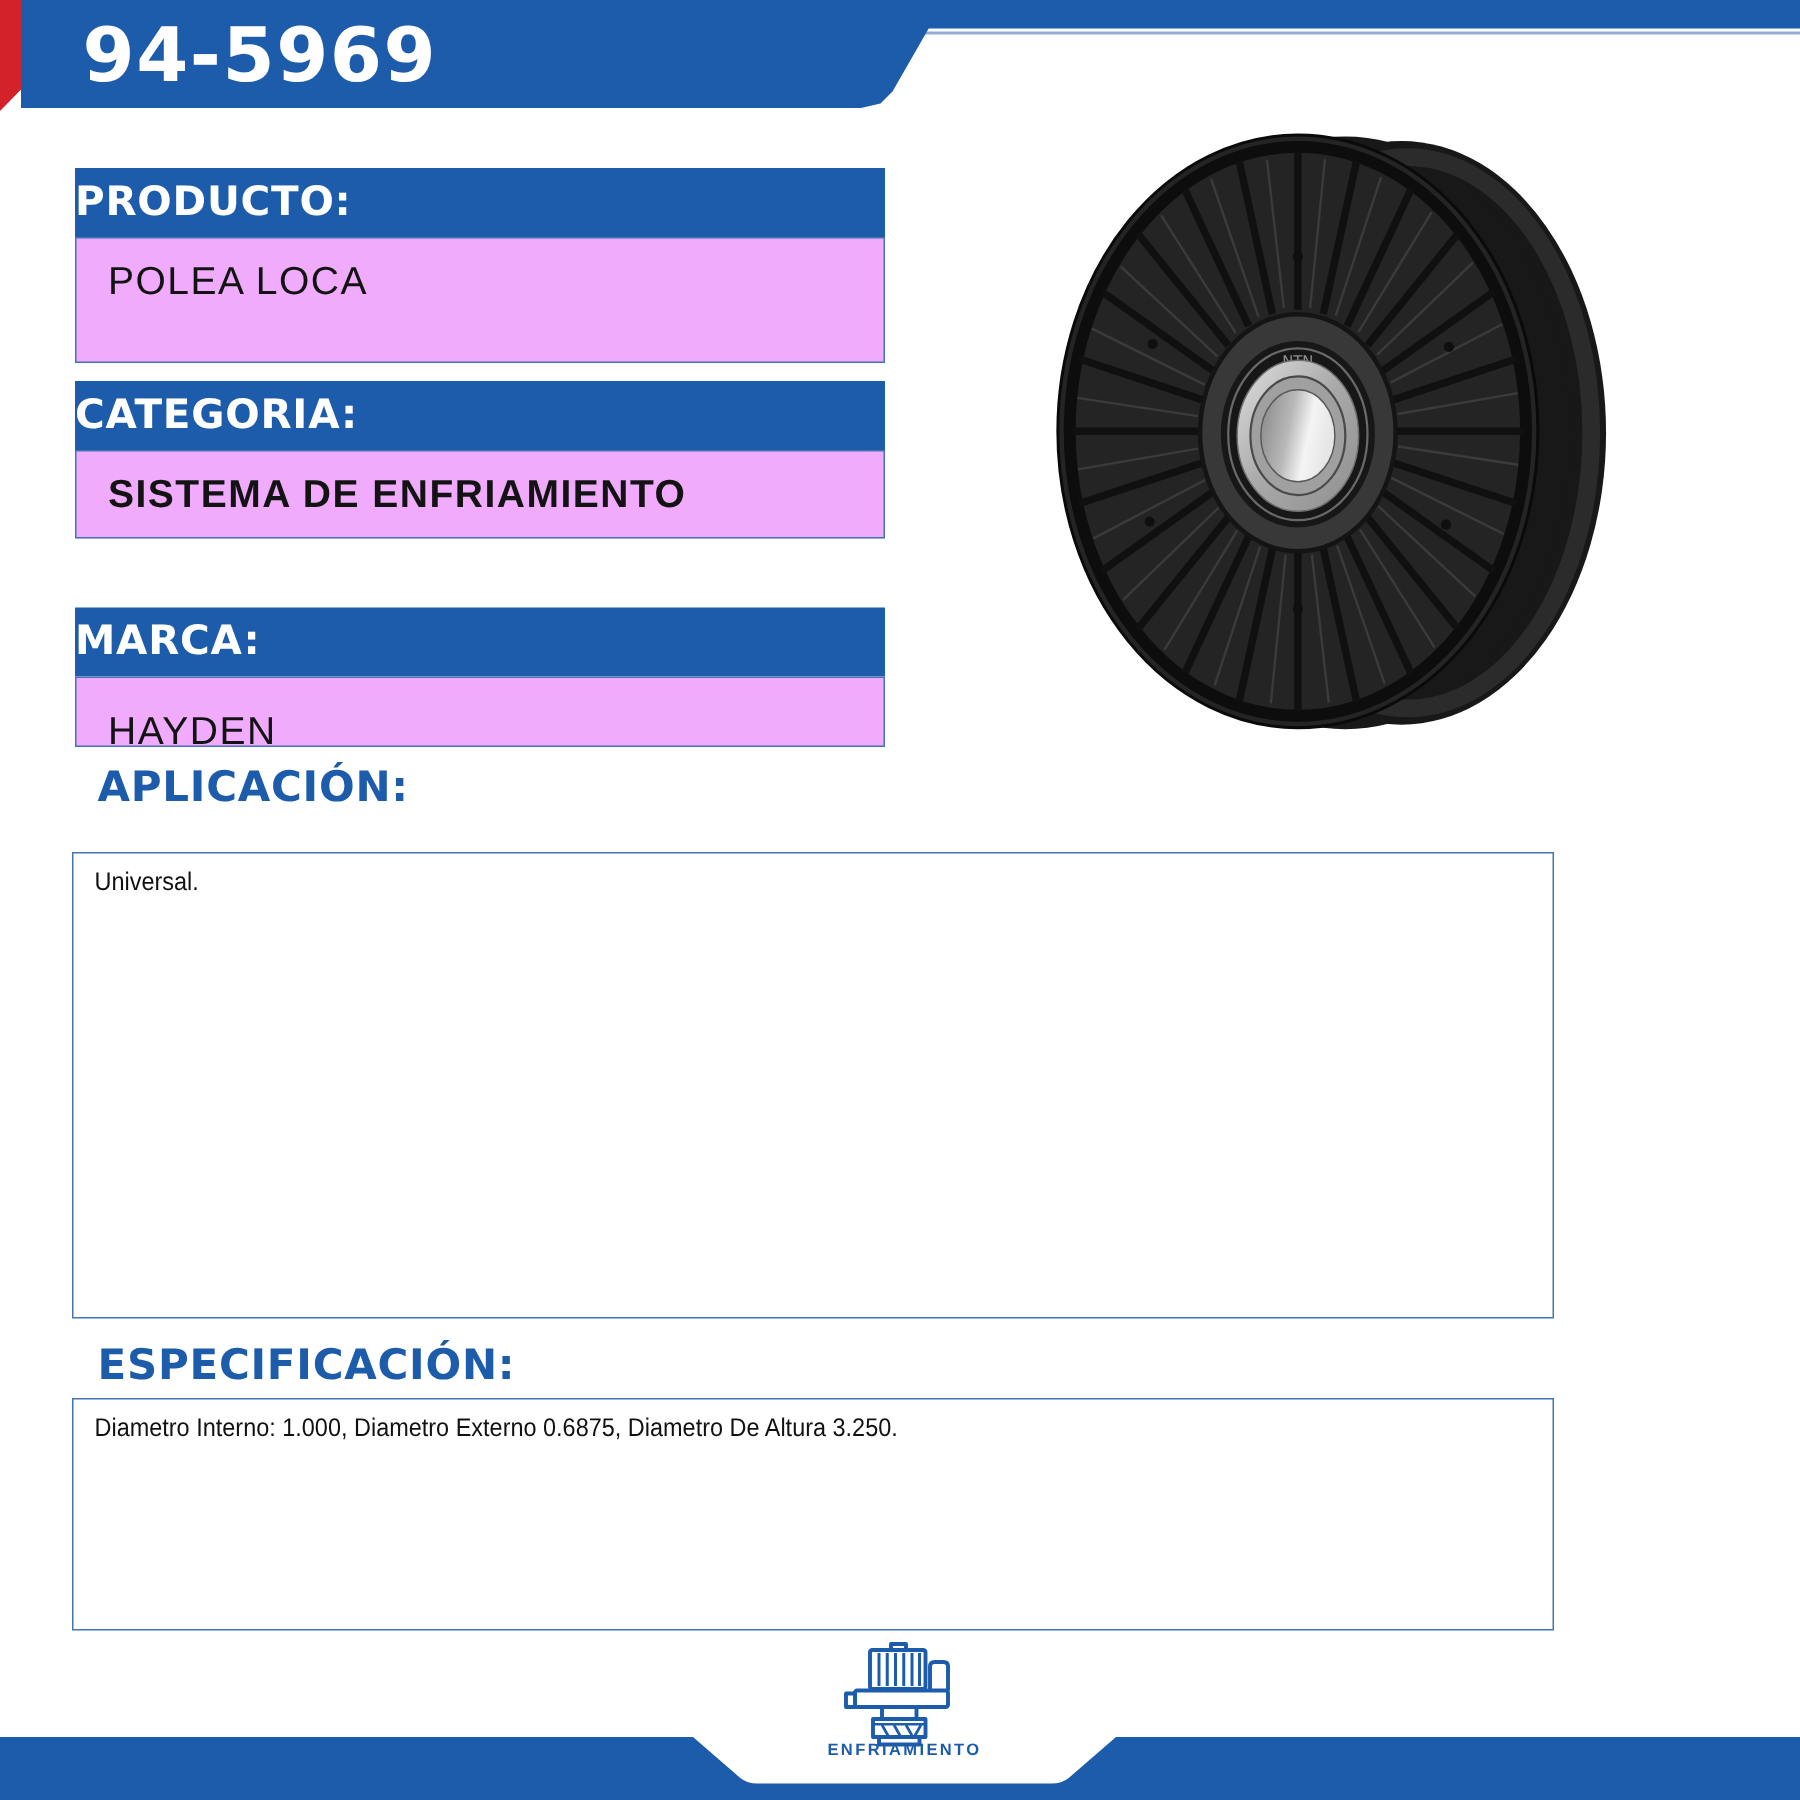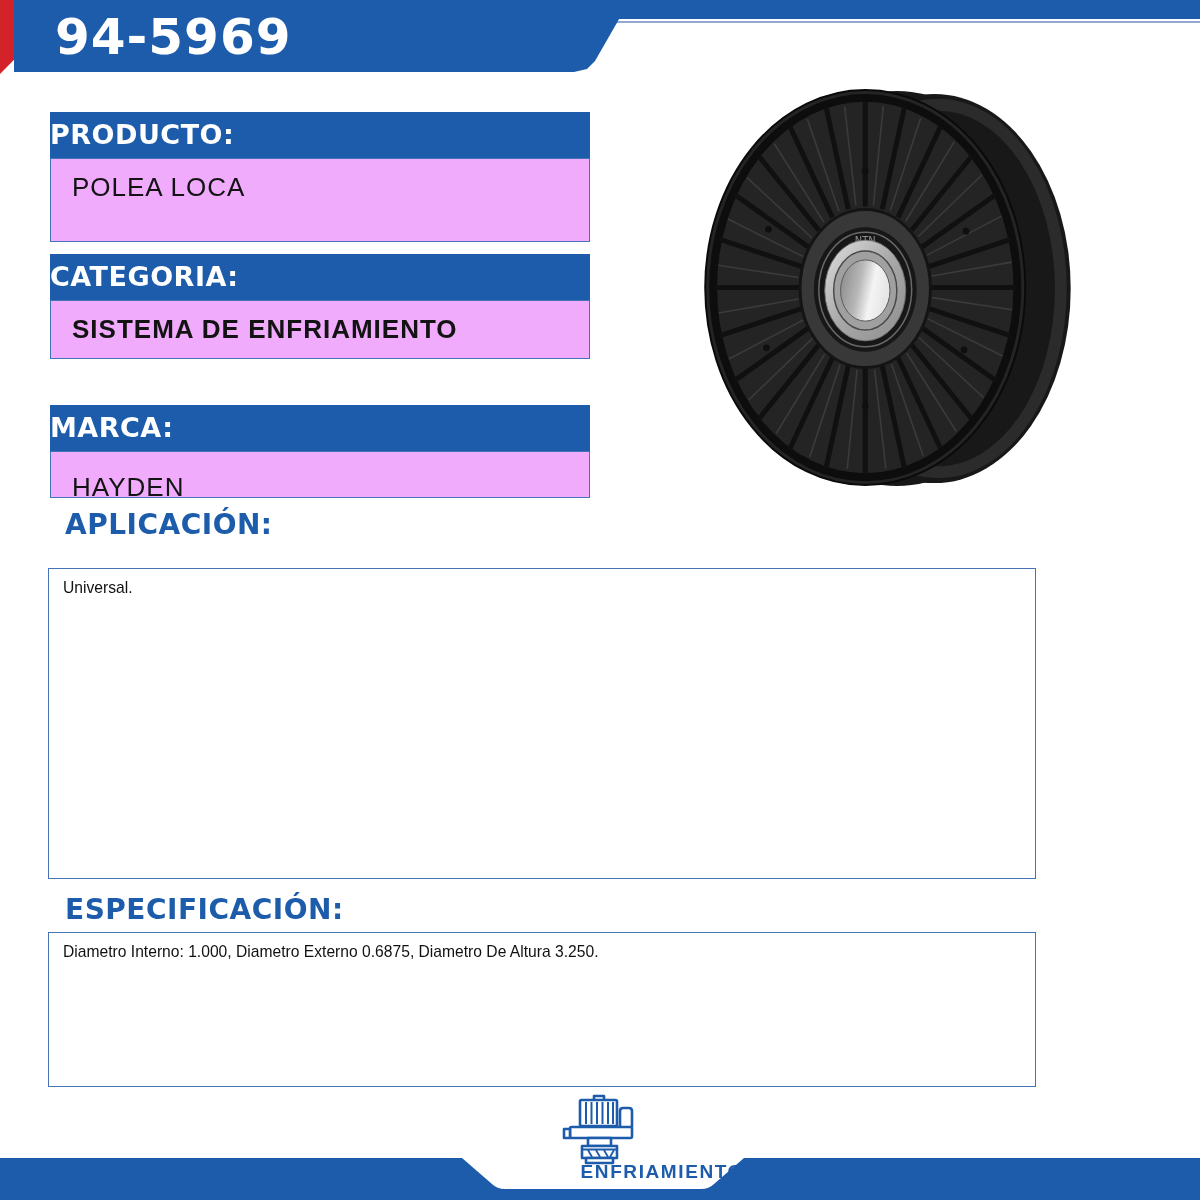--- a/index.html
+++ b/index.html
@@ -41,22 +41,22 @@
                      white-space:nowrap;}
   #box-aplicacion{top:568px;height:311px;}
   #box-especificacion{top:932px;height:155px;}
 
   
   #product-image{position:absolute;left:695px;top:88px;width:380px;height:405px;}
 
   
   .footer-band{position:absolute;left:0;top:1158px;width:1200px;height:42px;background:var(--blue);}
   .footer-notch{position:absolute;left:0;top:1158px;width:1200px;height:42px;}
-  .footer-label{position:absolute;left:462px;top:1161px;width:282px;text-align:right;
-                color:var(--blue);font-size:19px;font-weight:bold;letter-spacing:1.6px;}
+  .footer-label{position:absolute;left:462px;top:1161px;width:282px;text-align:center;
+                color:var(--blue);font-size:11px;font-weight:bold;letter-spacing:1.6px;}
   #cooling-icon{position:absolute;left:558px;top:1092px;width:84px;height:74px;}
 </style>
 </head>
 <body>
 
 <div class="top-strip"></div>
 <div class="red-accent"></div>
 <div class="top-bar"></div>
 <div class="part-number">94-5969</div>
 

